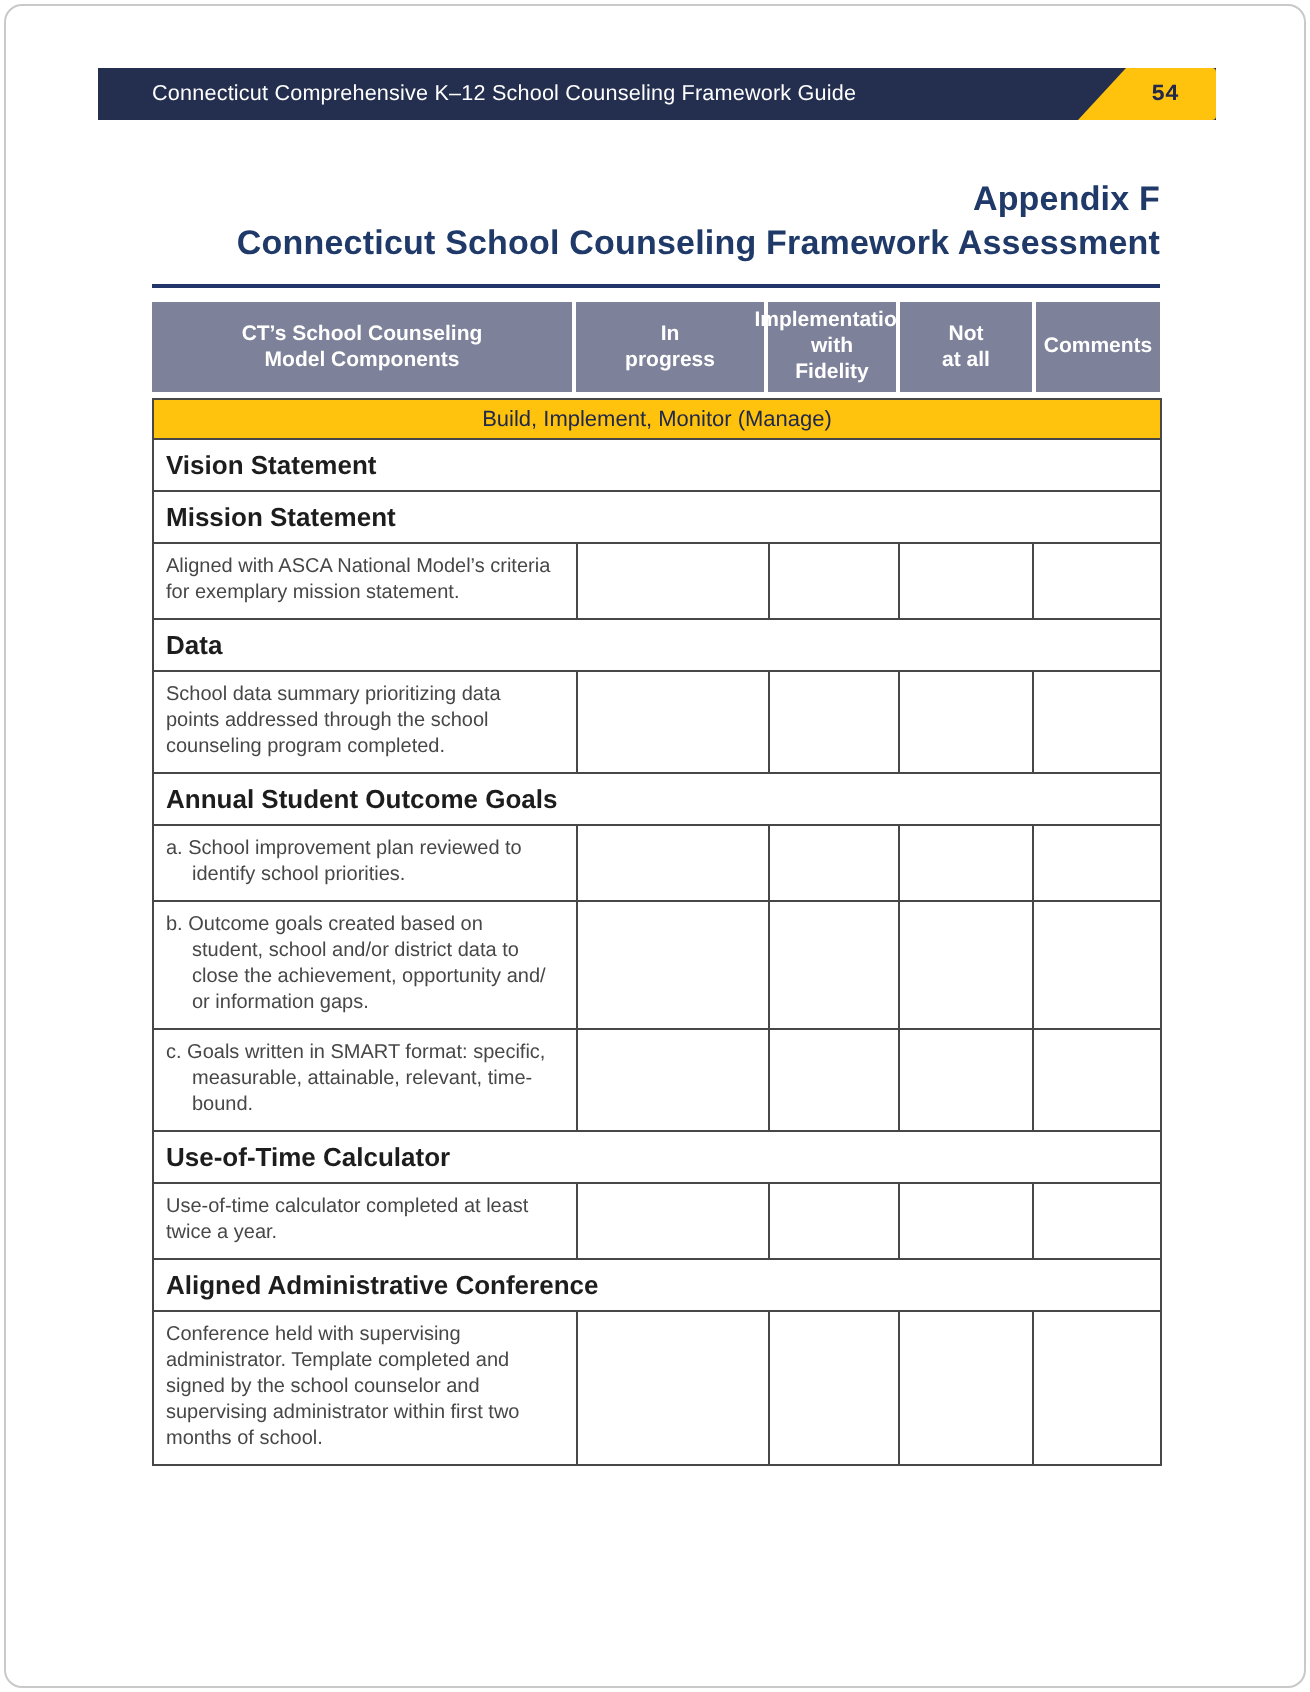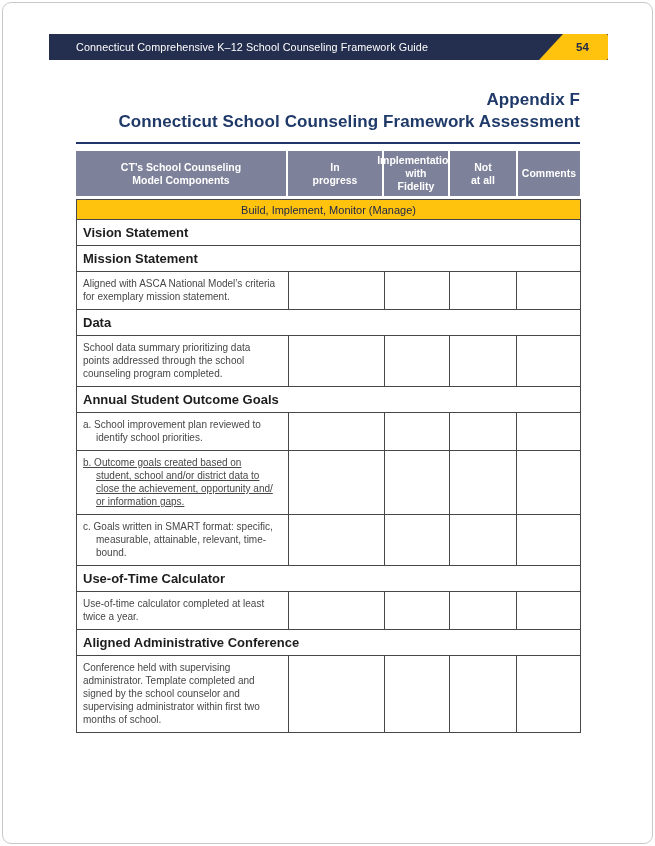--- a/index.html
+++ b/index.html
@@ -31,21 +31,21 @@
   }
   .page-badge {
     position: absolute; right: 0; top: 0;
     width: 69px; height: 26px;
     background: #FFC20D;
     clip-path: polygon(24px 0, 100% 0, 100% 100%, 0 100%);
     border-radius: 0 2px 2px 0;
     display: flex; align-items: center; justify-content: center;
     padding-left: 18px;
   }
-  .page-badge span { color: #22294a; font-size: 11.5px; font-weight: 600; }
+  .page-badge span { color: #22294a; font-size: 11.5px; font-weight: 600; font-family: Liberation Mono, monospace; }
   
   .title-block {
     position: absolute; left: 73px; top: 86px; width: 504px;
     text-align: right; color: #1F3968;
   }
   .title-line { font-size: 17px; font-weight: bold; line-height: 22px; letter-spacing: 0.1px; }
   .title-rule { margin-top: 9px; border-bottom: 2px solid #22356B; }
   
   .assessment { position: absolute; left: 73px; top: 148px; width: 504px; }
   .thead-grid {
@@ -80,21 +80,21 @@
     padding: 5px 8px 5px 6px;
   }
   tr.item-row td.desc {
     font-size: 10px; color: #474747; line-height: 13px;
     padding: 5px 9px 6px 6px;
   }
   tr.item-row.hang td.desc { padding-left: 19px; text-indent: -13px; }
   td.box { background: #ffffff; }
   tr.r2 td { height: 37px; }
   tr.r3 td { height: 50px; }
-  tr.r4 td { height: 63px; text-decoration: underline; }
+  tr.r4 td { height: 63px; }
   tr.r5 td { height: 76px; }
 </style>
 </head>
 <body>
 
 <div class="page">
 
   <div class="topbar">
     <span class="topbar-title">Connecticut Comprehensive K–12 School Counseling Framework Guide</span>
     <div class="page-badge">

